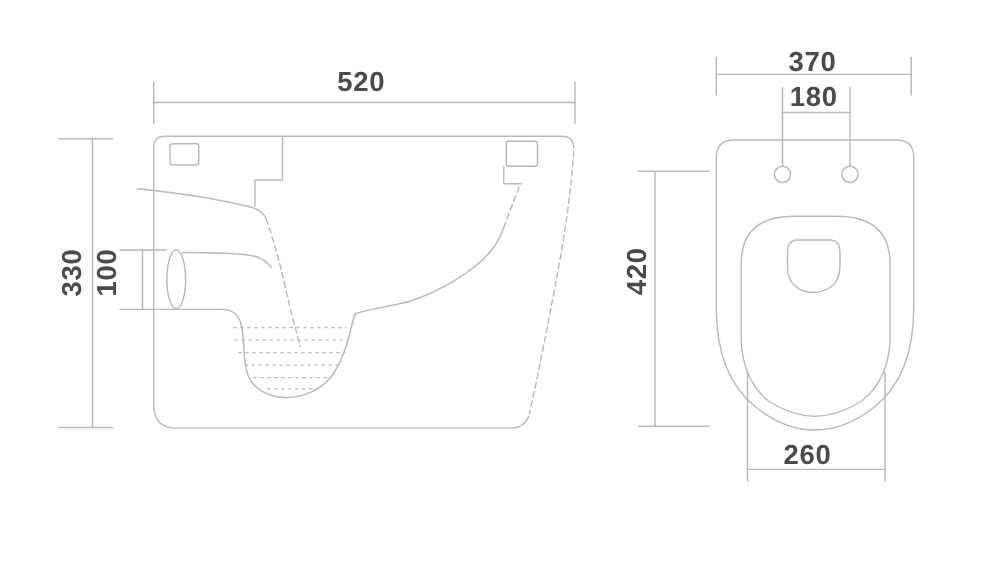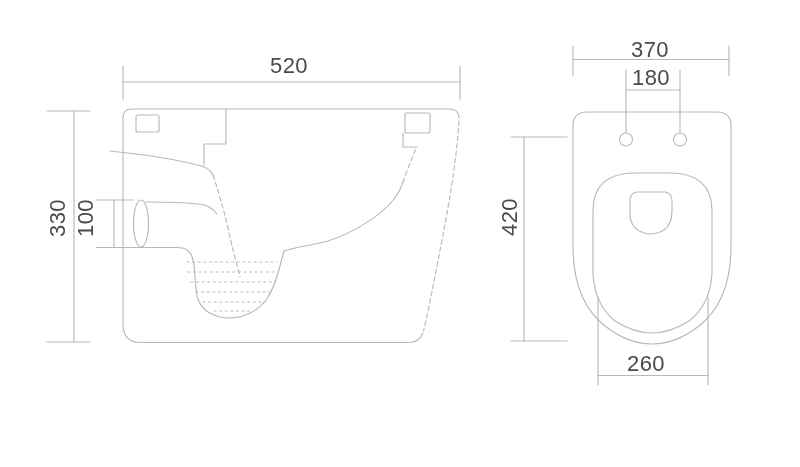--- a/index.html
+++ b/index.html
@@ -2,21 +2,21 @@
 <html style="--line: #b5b9bc; --text: #474a4f; --background: #ffffff;"><head>
 <meta charset="utf-8">
 <style>
   html,body{margin:0;padding:0;}
   body{
     width:800px;height:467px;
     background:var(--background,#ffffff);
     font-family:"Liberation Sans",sans-serif;
     overflow:hidden;
   }
-  .drawing-wrap{width:732px;height:467px;}
+  .drawing-wrap{width:732px;height:467px;font-weight:bold;}
   svg{display:block;}
   .ln{
     fill:none;
     stroke:var(--line,#b5b9bc);
     stroke-width:1.15;
     stroke-linecap:round;
     stroke-linejoin:round;
   }
   .hid{stroke-dasharray:4.5 3;}
   .wat{stroke-dasharray:2 3.6;stroke-width:1;}

